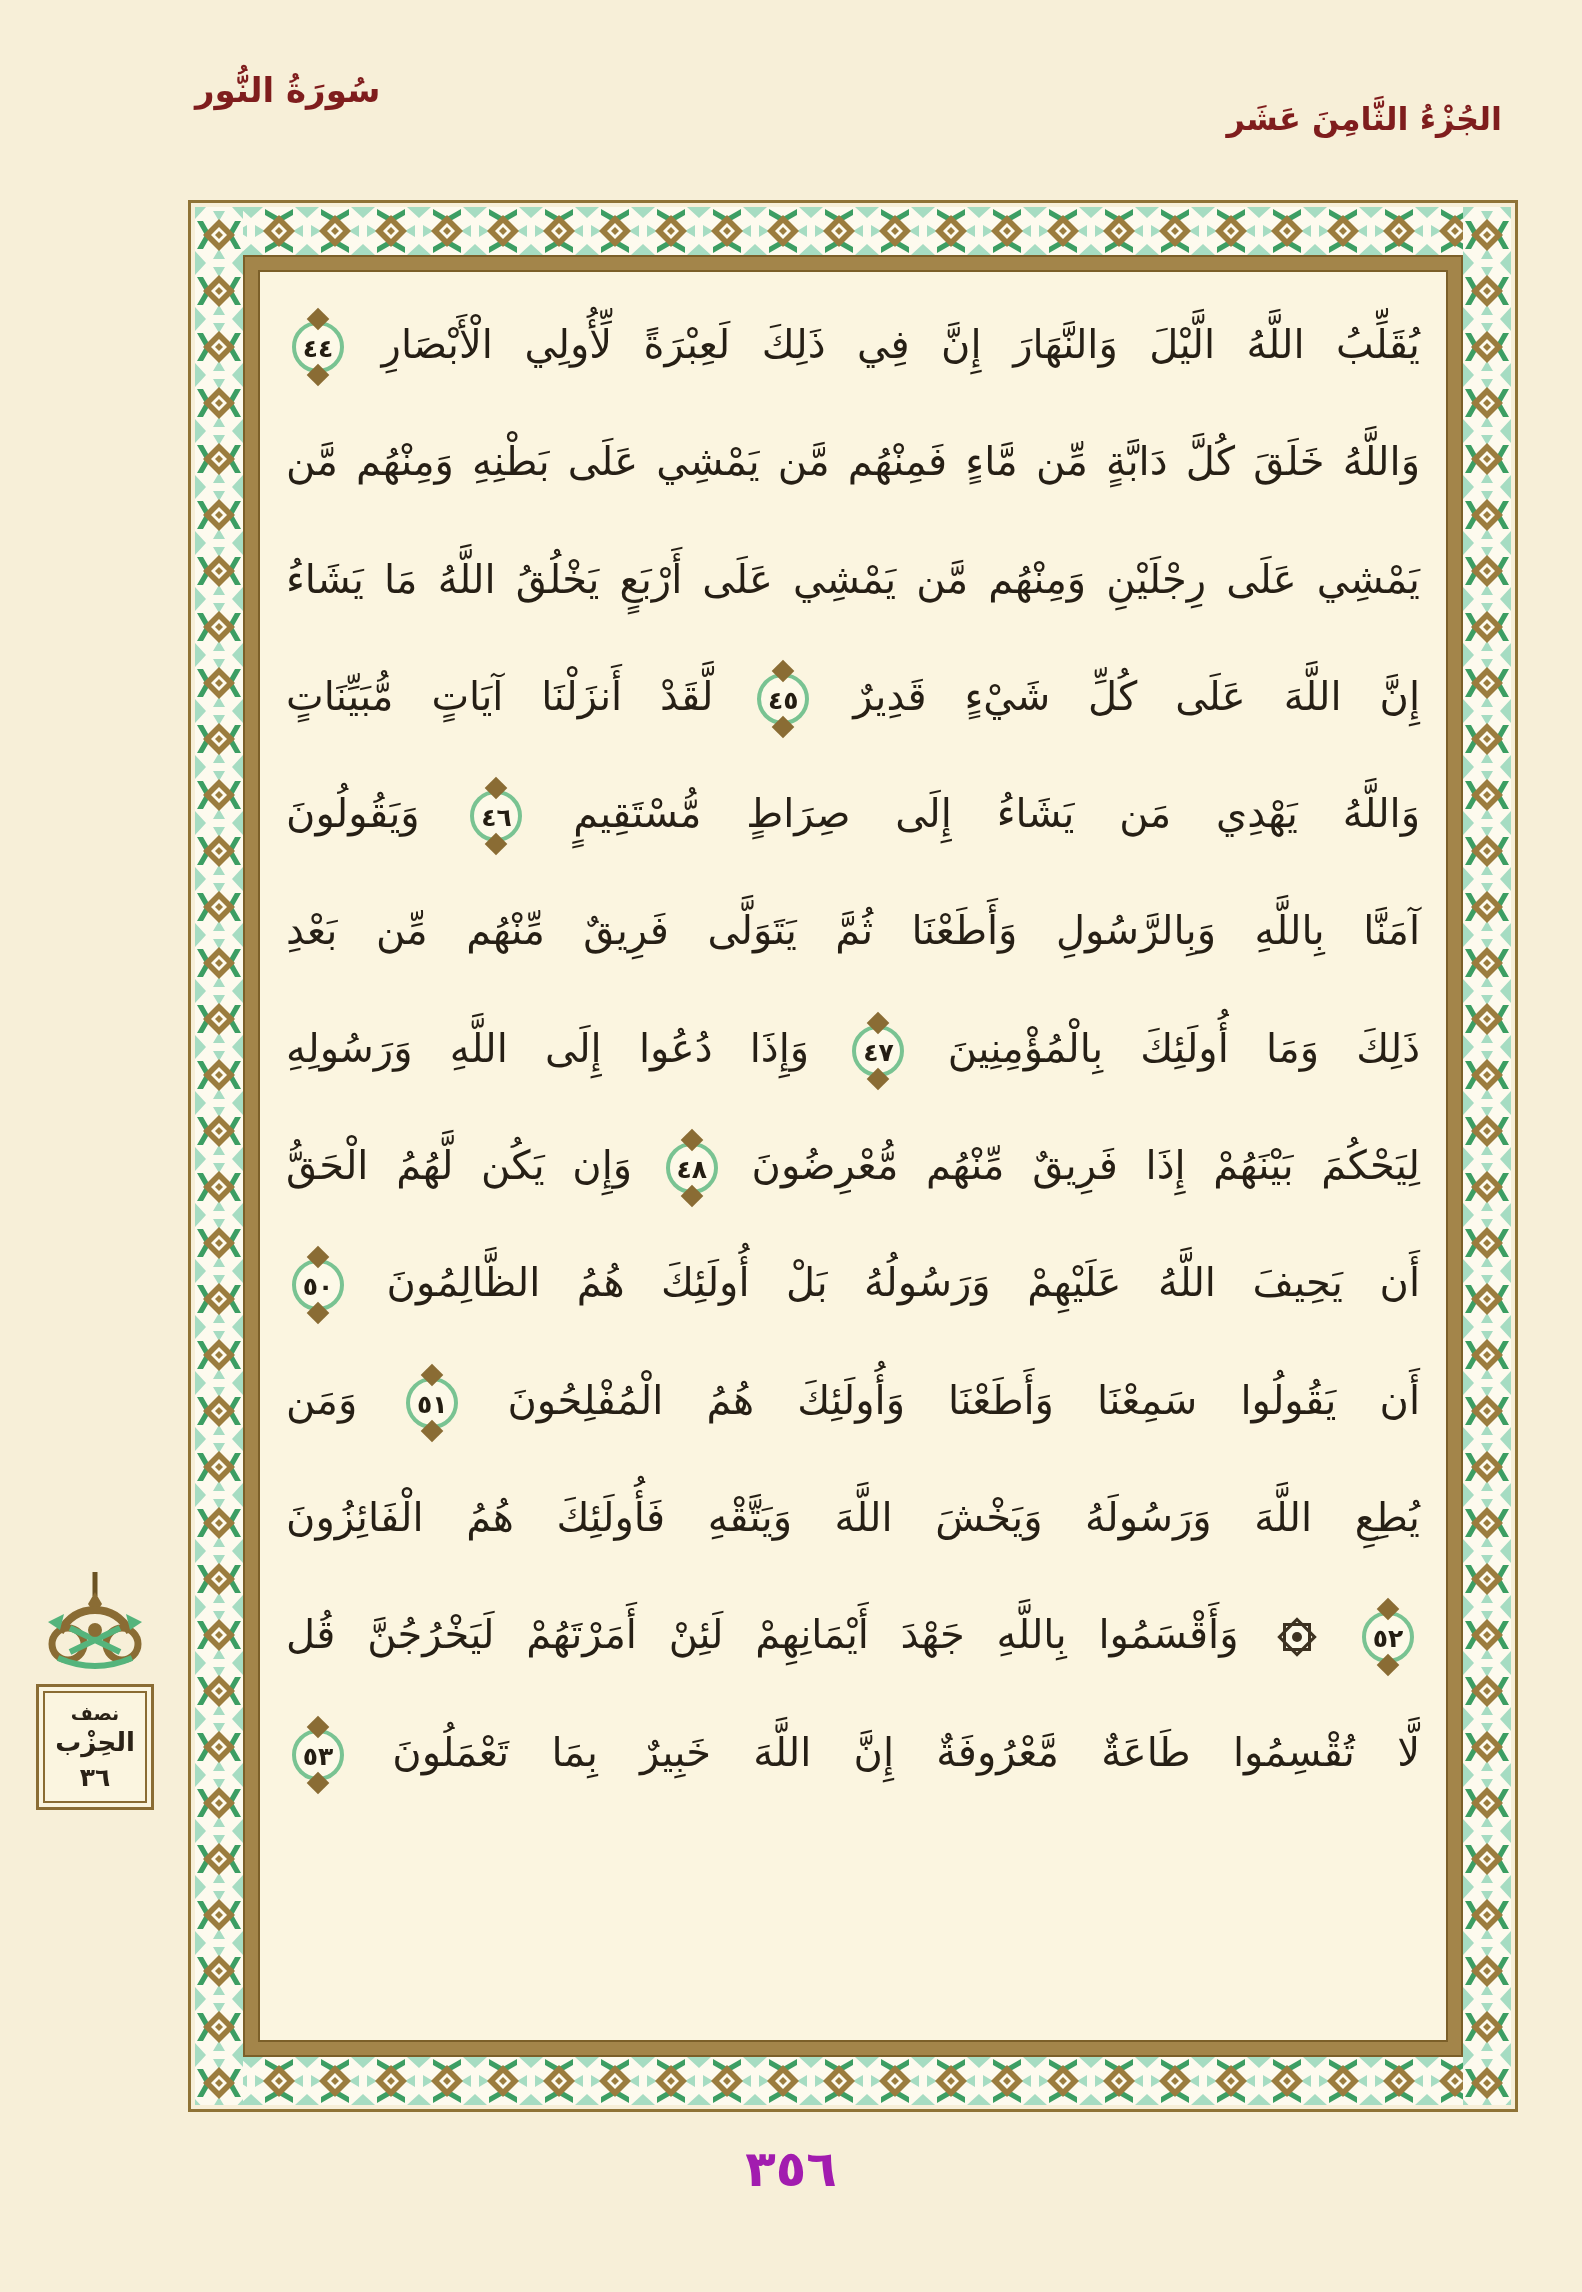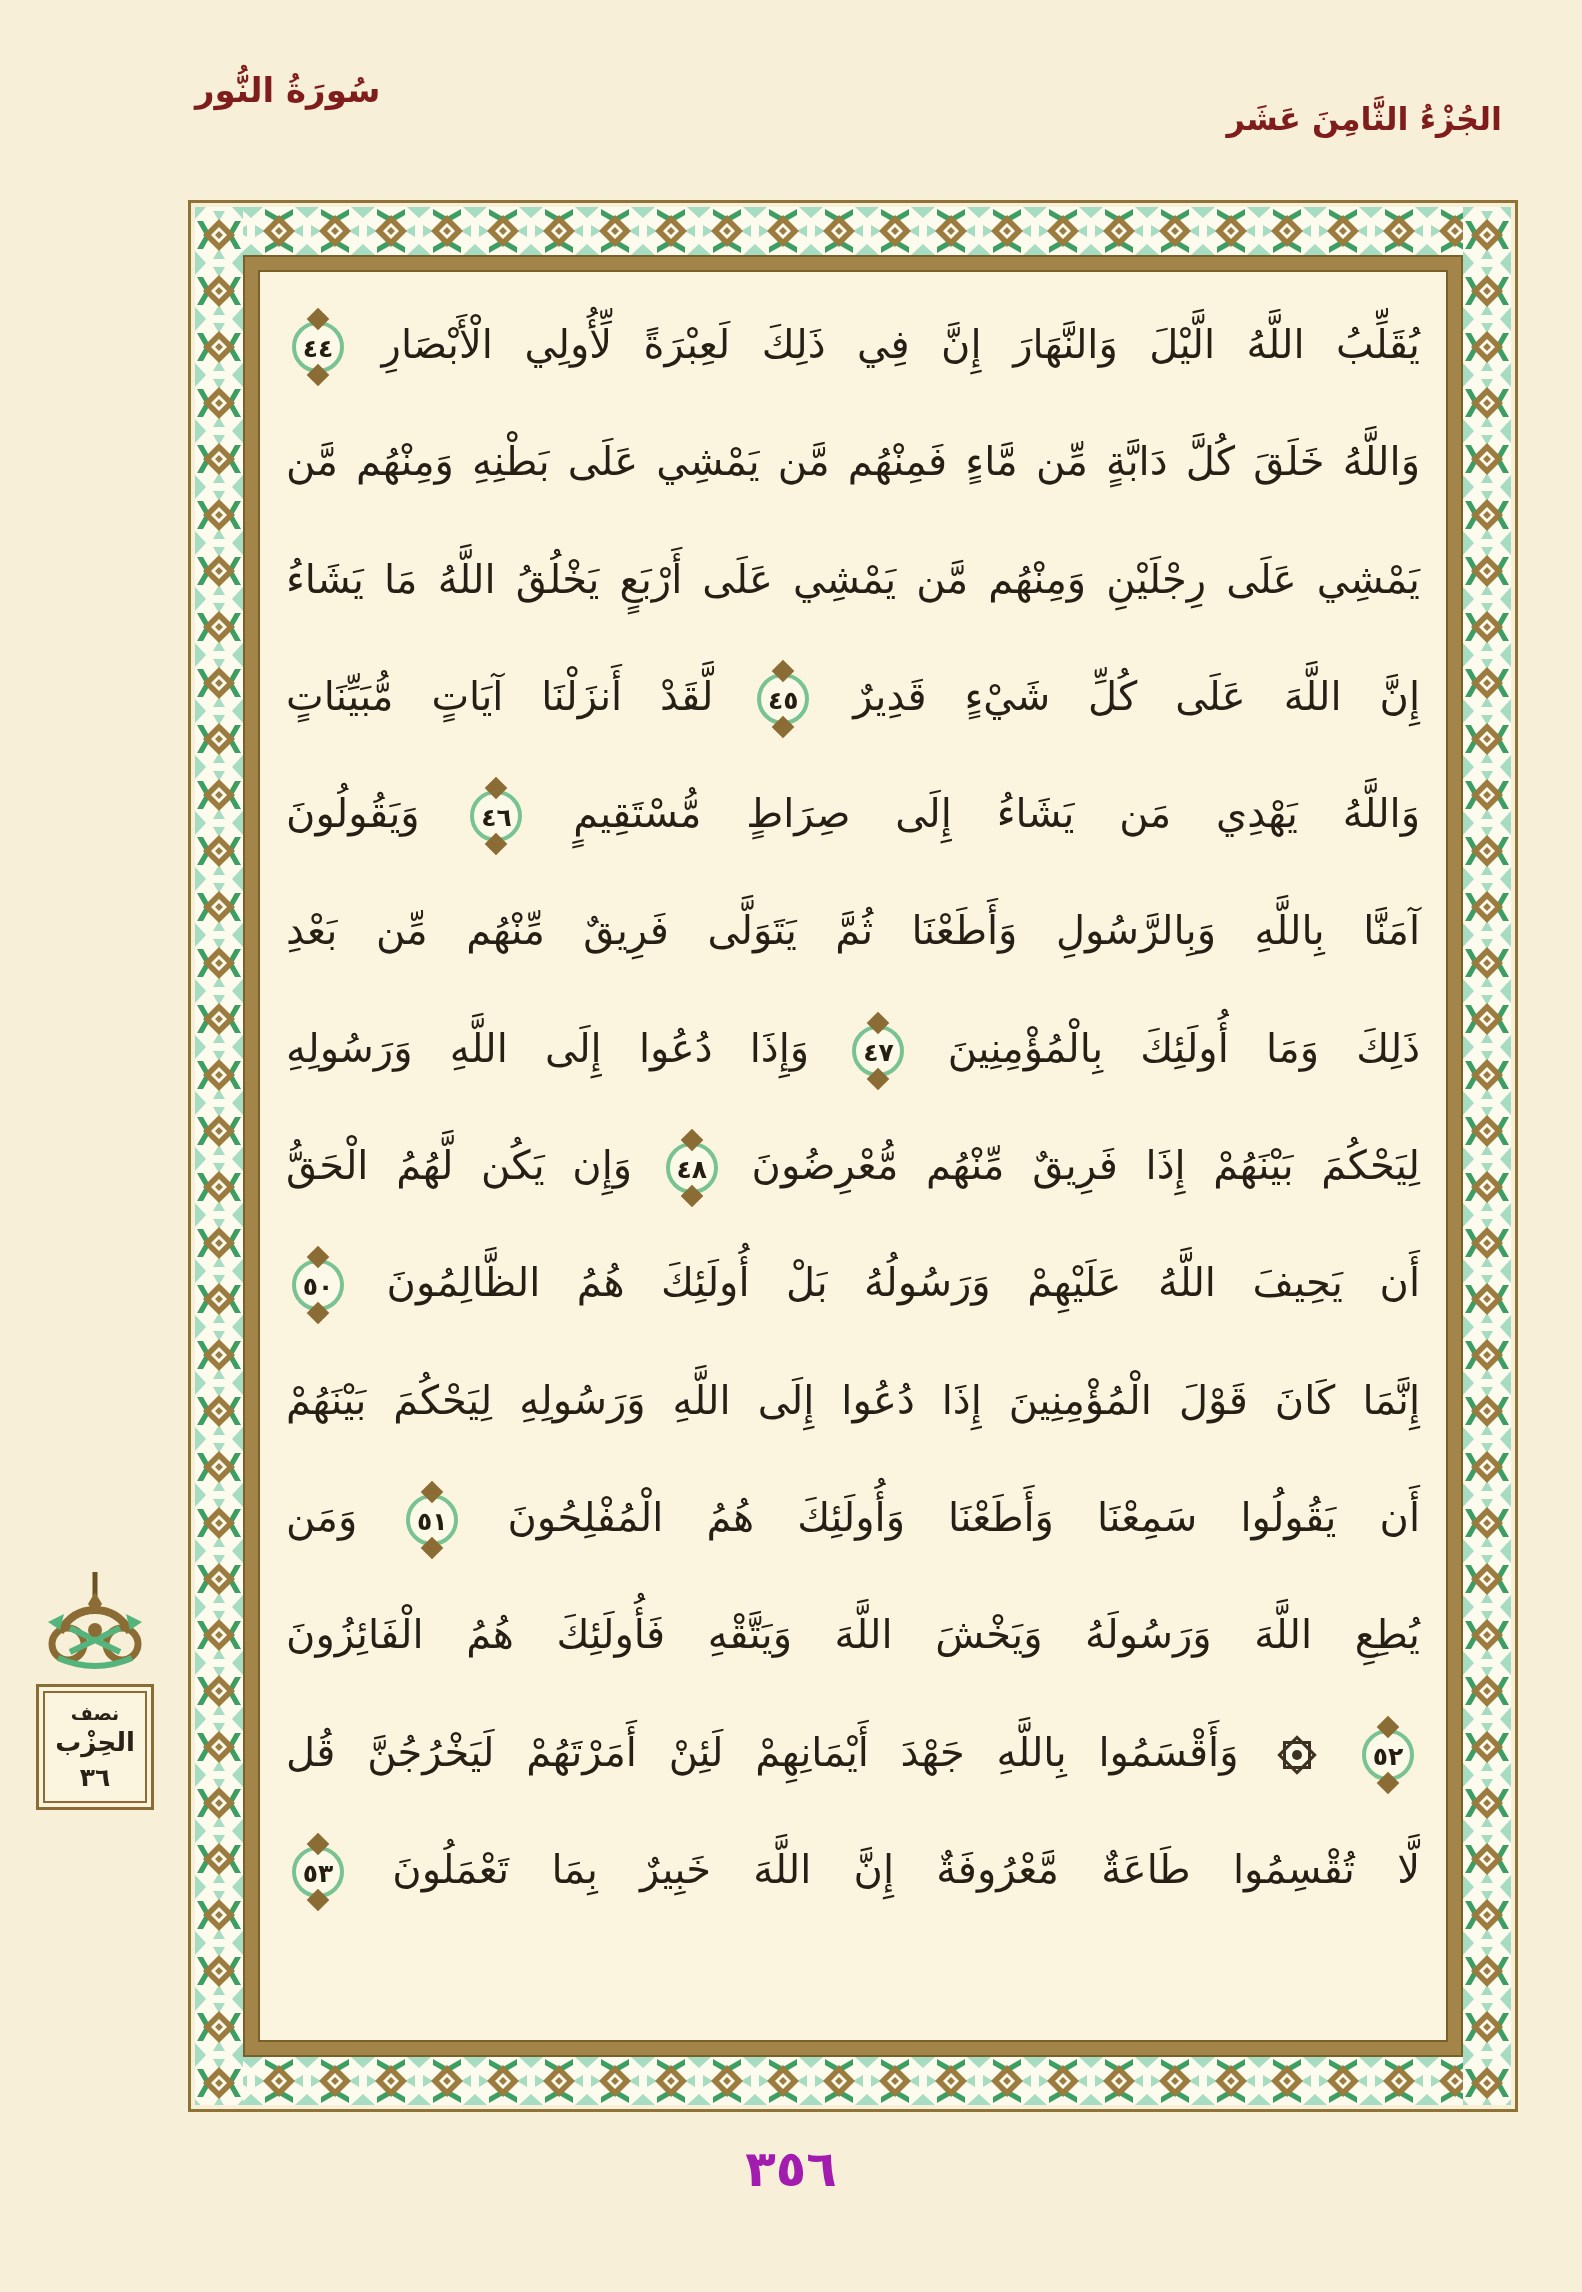--- a/index.html
+++ b/index.html
@@ -207,21 +207,20 @@
   <div class="text-area">
       <div class="qline"><span class="qtext">يُقَلِّبُ اللَّهُ الَّيْلَ وَالنَّهَارَ إِنَّ فِي ذَلِكَ لَعِبْرَةً لِّأُولِي الْأَبْصَارِ</span> <span class="ayah">٤٤</span></div>
       <div class="qline"><span class="qtext">وَاللَّهُ خَلَقَ كُلَّ دَابَّةٍ مِّن مَّاءٍ فَمِنْهُم مَّن يَمْشِي عَلَى بَطْنِهِ وَمِنْهُم مَّن</span></div>
       <div class="qline"><span class="qtext">يَمْشِي عَلَى رِجْلَيْنِ وَمِنْهُم مَّن يَمْشِي عَلَى أَرْبَعٍ يَخْلُقُ اللَّهُ مَا يَشَاءُ</span></div>
       <div class="qline"><span class="qtext">إِنَّ اللَّهَ عَلَى كُلِّ شَيْءٍ قَدِيرٌ</span> <span class="ayah">٤٥</span> <span class="qtext">لَّقَدْ أَنزَلْنَا آيَاتٍ مُّبَيِّنَاتٍ</span></div>
       <div class="qline"><span class="qtext">وَاللَّهُ يَهْدِي مَن يَشَاءُ إِلَى صِرَاطٍ مُّسْتَقِيمٍ</span> <span class="ayah">٤٦</span> <span class="qtext">وَيَقُولُونَ</span></div>
       <div class="qline"><span class="qtext">آمَنَّا بِاللَّهِ وَبِالرَّسُولِ وَأَطَعْنَا ثُمَّ يَتَوَلَّى فَرِيقٌ مِّنْهُم مِّن بَعْدِ</span></div>
       <div class="qline"><span class="qtext">ذَلِكَ وَمَا أُولَئِكَ بِالْمُؤْمِنِينَ</span> <span class="ayah">٤٧</span> <span class="qtext">وَإِذَا دُعُوا إِلَى اللَّهِ وَرَسُولِهِ</span></div>
       <div class="qline"><span class="qtext">لِيَحْكُمَ بَيْنَهُمْ إِذَا فَرِيقٌ مِّنْهُم مُّعْرِضُونَ</span> <span class="ayah">٤٨</span> <span class="qtext">وَإِن يَكُن لَّهُمُ الْحَقُّ</span></div>
       <div class="qline"><span class="qtext">أَن يَحِيفَ اللَّهُ عَلَيْهِمْ وَرَسُولُهُ بَلْ أُولَئِكَ هُمُ الظَّالِمُونَ</span> <span class="ayah">٥٠</span></div>
-      <div class="qline"><span class="qtext">إِنَّمَا كَانَ قَوْلَ الْمُؤْمِنِينَ إِذَا دُعُوا إِلَى اللَّهِ وَرَسُولِهِ لِيَحْكُمَ بَيْنَهُمْ</span></div>
       <div class="qline"><span class="qtext">أَن يَقُولُوا سَمِعْنَا وَأَطَعْنَا وَأُولَئِكَ هُمُ الْمُفْلِحُونَ</span> <span class="ayah">٥١</span> <span class="qtext">وَمَن</span></div>
       <div class="qline"><span class="qtext">يُطِعِ اللَّهَ وَرَسُولَهُ وَيَخْشَ اللَّهَ وَيَتَّقْهِ فَأُولَئِكَ هُمُ الْفَائِزُونَ</span></div>
       <div class="qline"><span class="ayah">٥٢</span> <span class="rub"><span class="dot"></span></span> <span class="qtext">وَأَقْسَمُوا بِاللَّهِ جَهْدَ أَيْمَانِهِمْ لَئِنْ أَمَرْتَهُمْ لَيَخْرُجُنَّ قُل</span></div>
       <div class="qline"><span class="qtext">لَّا تُقْسِمُوا طَاعَةٌ مَّعْرُوفَةٌ إِنَّ اللَّهَ خَبِيرٌ بِمَا تَعْمَلُونَ</span> <span class="ayah">٥٣</span></div>
     </div>
 </div>
 
 <div class="margin-badge">
   <svg class="badge-ornament" width="130" height="108" viewBox="0 0 130 108">
     <line x1="65" y1="2" x2="65" y2="26" stroke="#6b5223" stroke-width="5"></line>

